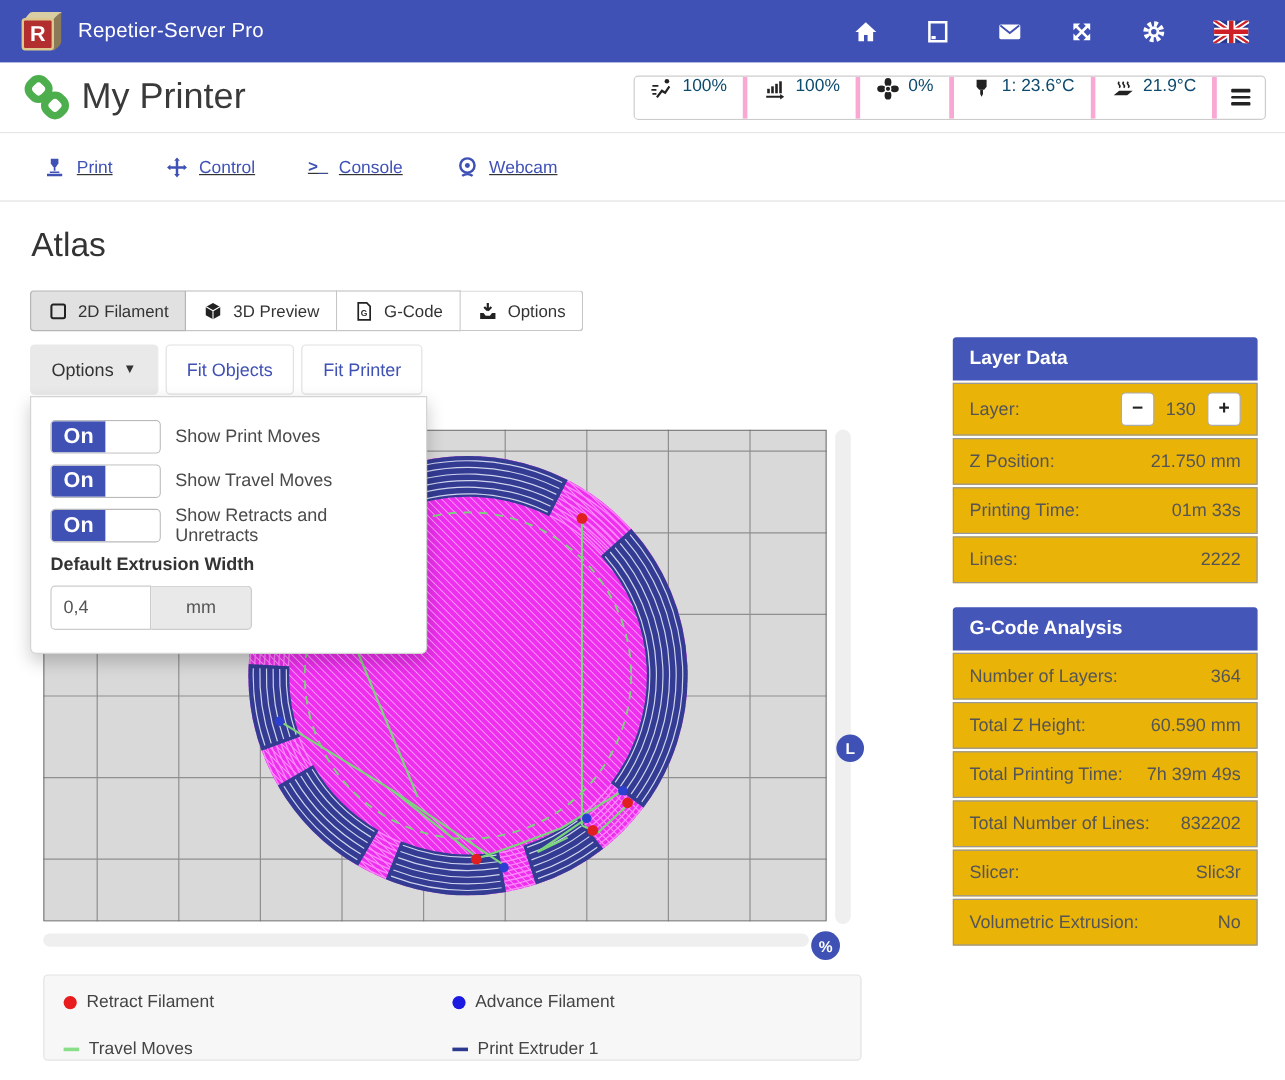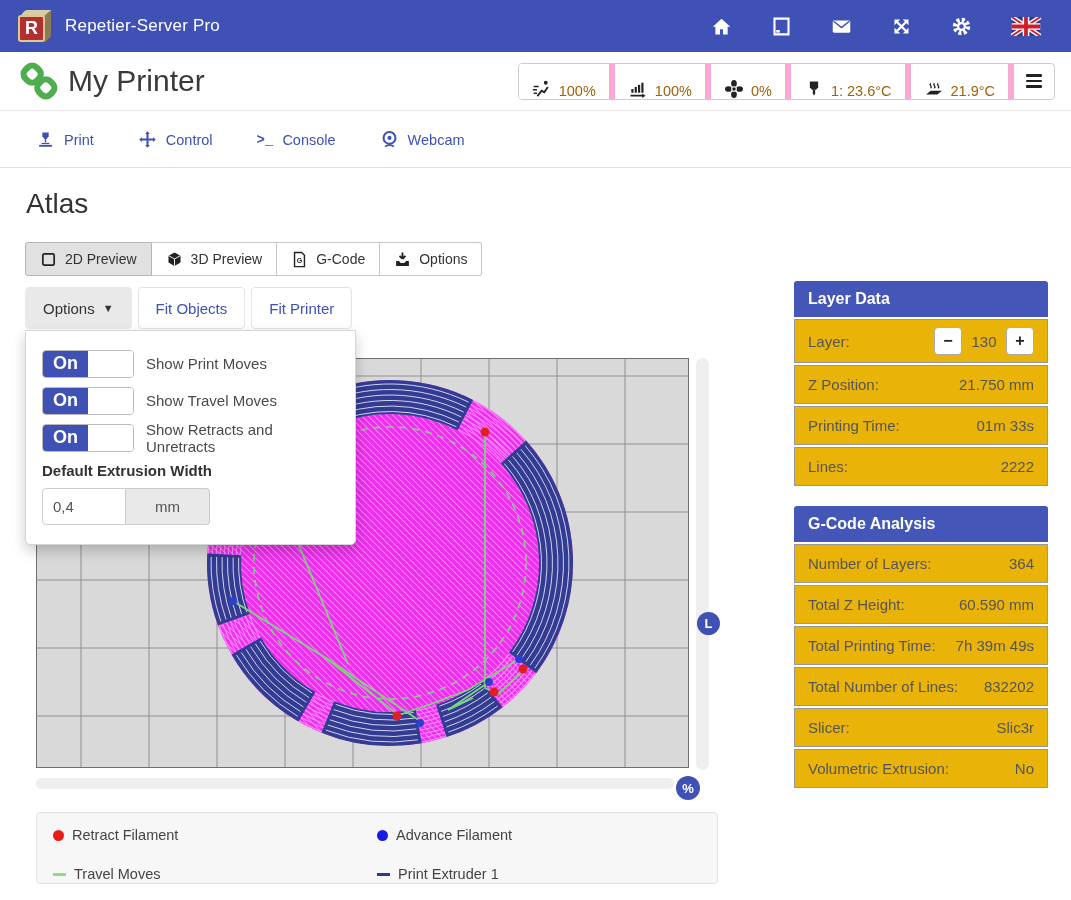--- a/index.html
+++ b/index.html
@@ -23,30 +23,30 @@
   .nav-ic { width:21px; height:21px; color:#fff; display:block; cursor:pointer; }
   .flag { width:30px; height:19px; display:block; }
 
   
   .printer-head { position:absolute; left:0; top:52px; width:1071px; height:59px;
                   border-bottom:1px solid #e6e6e6; display:flex; align-items:center; padding:0 16px 0 18px; }
   .link-ic { width:42px; height:42px; margin-right:8px; }
   .printer-title { font-size:30px; color:#3a3a3a; font-weight:400; }
   .status-group { margin-left:auto; display:flex; align-items:stretch; border:1px solid #ccc;
                   border-radius:4px; overflow:hidden; background:#fff; height:37px; }
-  .status-item { display:flex; align-items:flex-end; gap:7px; padding:0 13px; font-size:14.5px;
-                 color:#a16207; border-right:6px solid #f9a8d4; cursor:pointer; background:#fff; }
+  .status-item { display:flex; align-items:flex-start; gap:7px; padding:0 13px; font-size:14.5px;
+                 color:#0c4a6e; border-right:4px solid #f9a8d4; cursor:pointer; background:#fff; }
   .status-item:last-child { border-right:none; }
   .st-ic { width:20px; height:20px; color:#222; }
   .burger { display:flex; flex-direction:column; justify-content:center; gap:3px; padding:0 12px; cursor:pointer; }
   .burger i { display:block; width:16px; height:2.6px; background:#222; border-radius:1px; }
 
   
   .subnav { position:absolute; left:0; top:112px; width:1071px; height:56px;
-            border-bottom:1px solid #e2e2e2; display:flex; align-items:center; gap:44px; padding-left:36px; }
+            border-bottom:1px solid #e2e2e2; display:flex; align-items:center; gap:44px; padding-left:36px;text-decoration:underline; }
   .subtab { display:flex; align-items:center; gap:9px; color:#3f51b5; font-size:14.5px;
             font-weight:500; cursor:pointer; }
   .subtab .tab-ic { width:19px; height:19px; color:#3f51b5; }
   .console-gl { font-family:"Liberation Mono", monospace; font-weight:bold; font-size:14px; }
 
   .page-title { position:absolute; left:26px; top:188px; font-size:28px; font-weight:500; color:#333; }
 
   
   .preview-tabs { position:absolute; left:25px; top:242px; display:flex; }
   .ptab { display:flex; align-items:center; gap:8px; height:34px; padding:0 14px; background:#fff;
@@ -261,21 +261,21 @@
     </div>
   </div>
 
   <div class="page-title">Atlas</div>
 
   <div class="preview-tabs">
     <div class="ptab active">
       <svg class="pt-ic" viewBox="0 0 24 24">
         <rect x="4" y="4" width="16" height="16" rx="2" fill="none" stroke="currentColor" stroke-width="2.4"></rect>
       </svg>
-      <span>2D Preview</span>
+      <span>2D Filament</span>
     </div>
     <div class="ptab">
       <svg class="pt-ic" viewBox="0 0 24 24">
         <path d="M12 2l8.5 4.8v9.6L12 21.2 3.5 16.4V6.8z" fill="currentColor"></path>
         <path d="M12 11.2 3.8 6.6M12 11.2l8.2-4.6M12 11.2v9.6" stroke="#fff" stroke-width="1.3"></path>
       </svg>
       <span>3D Preview</span>
     </div>
     <div class="ptab">
       <svg class="pt-ic" viewBox="0 0 24 24">

